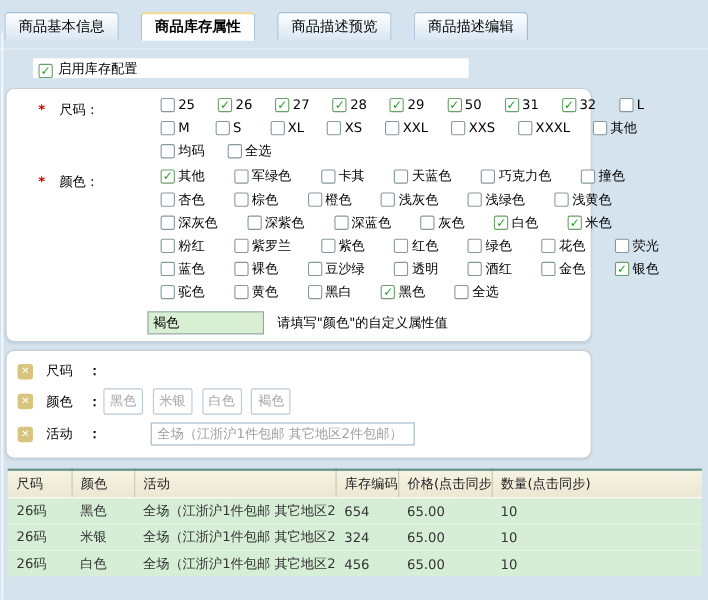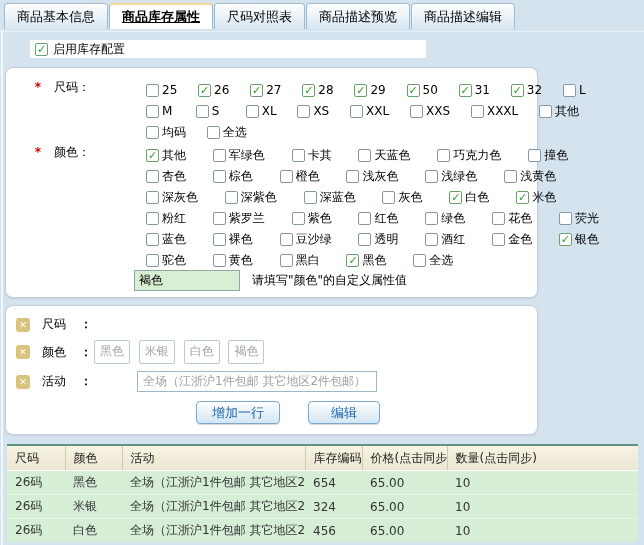--- a/index.html
+++ b/index.html
@@ -6,51 +6,51 @@
   html,body { width:644px; height:545px; }
   body {
     background:#d5e3ef;
     font-family:"DejaVu Sans", sans-serif;
     font-size:12px; color:#000;
     position:relative; overflow:hidden;
   }
   .left-edge { position:absolute; left:1px; top:30px; width:2px; height:515px; background:#f0f6fa; }
 
   
-  .tabbar { display:flex; gap:1px; padding:3px 0 0 4px; align-items:flex-start; border-bottom:1px solid #e9f1f8; height:32px; }
+  .tabbar { display:flex; gap:20px; padding:3px 0 0 4px; align-items:center; border-bottom:1px solid #e9f1f8; height:45px; }
   .tab {
     background:linear-gradient(#fdfeff,#d8e6f2);
     border:1px solid #9fbcd6; border-bottom:none;
     border-radius:4px 4px 0 0;
     padding:5px 12px 5px; font-size:13px; line-height:15px;
     box-shadow:inset 0 1px 0 #fff; cursor:pointer; white-space:nowrap;
   }
   .tab.active {
     background:#fff; font-weight:bold;
-    border-top:2px solid #f2d897; padding-top:4px;text-decoration:underline;
+    border-top:2px solid #f2d897; padding-top:4px;
   }
 
   
-  .enable-row { display:flex; align-items:center; gap:5px; background:#fff; width:396px; height:18px; margin:8px 0 9px 30px; padding-left:5px; }
+  .enable-row { display:flex; align-items:flex-end; gap:5px; background:#fff; width:396px; height:18px; margin:8px 0 9px 30px; padding-left:5px; }
 
   .box { width:13px; height:13px; background:#fff; border:1px solid #86989f; border-radius:2px; display:inline-flex; align-items:center; justify-content:center; flex:none; cursor:pointer; }
   .box.checked { border-color:#6aa06a; }
   .box.checked::after { content:"✓"; color:#23a123; font-size:11px; font-weight:bold; line-height:1; }
 
   
   .panel { background:#fff; border:1px solid #c9ced4; border-radius:8px; width:533px; margin-left:5px; box-shadow:0 1px 2px rgba(60,80,100,0.12); }
   .panel1 { padding:8px 0 6px; }
   .panel2 { margin-top:7px; padding:7px 0 4px; }
 
   .field { display:flex; padding-left:16px; margin-bottom:2px; }
   .req { width:32px; text-align:center; color:#c00; padding-top:4px; font-weight:bold; }
   .flabel { width:80px; padding-top:3px; }
   .opts { width:400px; }
   .opt-line { height:21px; line-height:21px; white-space:nowrap; }
-  .cb { display:inline-flex; align-items:flex-end; gap:3px; height:21px; vertical-align:top; cursor:pointer;padding-left:12px; }
+  .cb { display:inline-flex; align-items:flex-start; gap:3px; height:21px; vertical-align:top; cursor:pointer;padding-left:12px; }
   .sizes .cb { min-width:41px; margin-right:5px; }
   .colors .cb { margin-right:11px; }
   .cb-label { line-height:13px; }
 
   .custom-row { margin-left:128px; display:flex; align-items:center; gap:12px; margin-top:3px; }
   .custom-input { width:106px; height:21px; background:#d9efd3; border:1px solid #93a5a5; padding:0 4px; font-size:12px; color:#000; font-family:"DejaVu Sans",sans-serif; }
 
   
   .sel-row { display:flex; align-items:center; padding-left:10px; margin:3px 0 7px; }
   .x-icon { width:14px; height:14px; background:#d8c47e; border-radius:3px; color:#fff; font-size:9px; font-weight:bold; display:flex; align-items:center; justify-content:center; margin-right:12px; cursor:pointer; }
@@ -85,21 +85,20 @@
   .col-code{width:57px;} .col-price{width:85px;} .col-qty{width:191px;}
 </style>
 </head>
 <body>
 
 <div class="left-edge"></div>
 
 <div class="tabbar">
   <div class="tab">商品基本信息</div>
   <div class="tab active">商品库存属性</div>
-  <div class="tab">尺码对照表</div>
   <div class="tab">商品描述预览</div>
   <div class="tab">商品描述编辑</div>
 </div>
 
 <div class="enable-row">
   <span class="box checked"></span>
   <span>启用库存配置</span>
 </div>
 
 <div class="panel panel1">
@@ -428,24 +427,20 @@
   <span class="tag">白色</span>
 
   <span class="tag">褐色</span>
 </span>
   </div>
   <div class="sel-row">
     <span class="x-icon">✕</span>
     <span class="sel-label">活动</span>
     <span class="sel-colon">：</span>
     <input class="activity-input" type="text" value="全场（江浙沪1件包邮 其它地区2件包邮）" style="">
-  </div>
-  <div class="btn-row">
-    <div class="btn">增加一行</div>
-    <div class="btn">编辑</div>
   </div>
 </div>
 
 <table class="sku-table">
   <colgroup>
     <col class="col-size">
       <col class="col-color">
       <col class="col-act">
     <col class="col-code">
       <col class="col-price">

